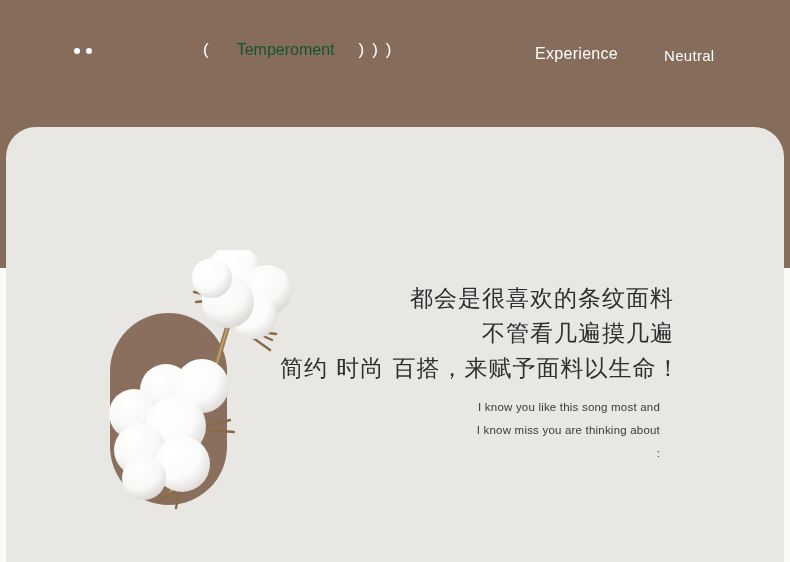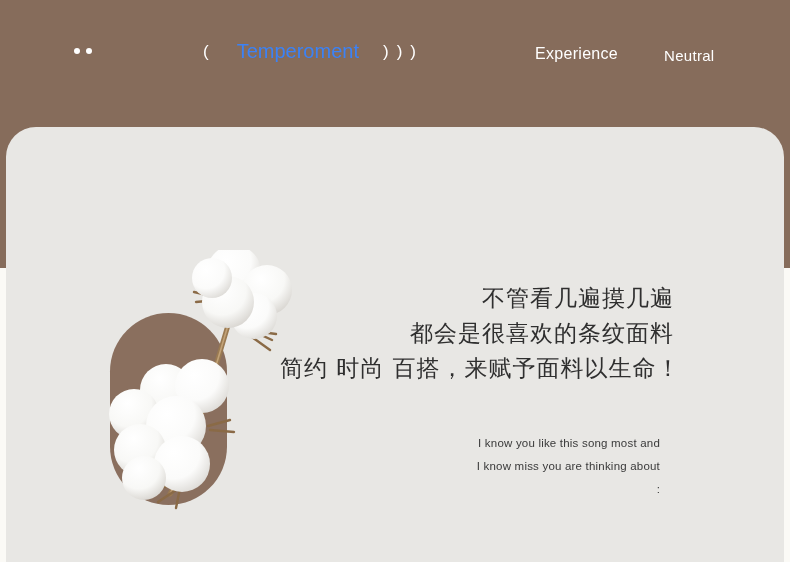--- a/index.html
+++ b/index.html
@@ -69,22 +69,22 @@
     top: 40px;
     display: flex;
     align-items: center;
     gap: 0px;
   }
   .hdr-temperoment-wrap .p1 { margin-right: 28px; }
   .hdr-temperoment-wrap .p2 { margin-left: 24px; }
   .hdr-temperoment-wrap .p3 { margin-left: 8px; }
   .hdr-temperoment-wrap .p4 { margin-left: 8px; }
   .hdr-label-main {
-    font-size: 20px;
-    color: #3b82f6;
+    font-size: 16px;
+    color: #14532d;
   }
   .hdr-experience {
     left: 495px;
     top: 45px;
     font-size: 16px;
     margin-left: 40px;
   }
   .hdr-neutral {
     left: 664px;
     top: 47px;
@@ -140,21 +140,21 @@
     font-size: 23px;
     line-height: 35px;
     letter-spacing: 1px;
     font-family: "DejaVu Sans", "Liberation Sans", sans-serif;
   }
   .copy-cn div { white-space: nowrap; }
 
   .copy-en {
     position: absolute;
     left: 300px;
-    top: 432px;
+    top: 396px;
     width: 360px;
     text-align: right;
     color: #3a3a3a;
     font-size: 11.5px;
     line-height: 23px;
     letter-spacing: 0.2px;
   }
   .copy-en div { white-space: nowrap; }
   .copy-en .colon-line { letter-spacing: 0; }
 </style>
@@ -233,22 +233,22 @@
       <circle cx="98" cy="136" r="27" fill="url(#bollA)"></circle>
       <circle cx="30" cy="164" r="25" fill="url(#bollB)"></circle>
       <circle cx="72" cy="176" r="30" fill="url(#bollA)"></circle>
       <circle cx="36" cy="200" r="26" fill="url(#bollB)"></circle>
       <circle cx="78" cy="214" r="28" fill="url(#bollA)"></circle>
       <circle cx="40" cy="228" r="22" fill="url(#bollB)"></circle>
     </svg>
   </div>
 
   <div class="copy-cn">
+    <div>都会是很喜欢的条纹面料</div>
     <div>不管看几遍摸几遍</div>
-    <div>都会是很喜欢的条纹面料</div>
     <div>简约 时尚 百搭，来赋予面料以生命！</div>
   </div>
 
   <div class="copy-en">
     <div>I know you like this song most and</div>
     <div>I know miss you are thinking about</div>
     <div class="colon-line">:</div>
   </div>
 
 </div>

